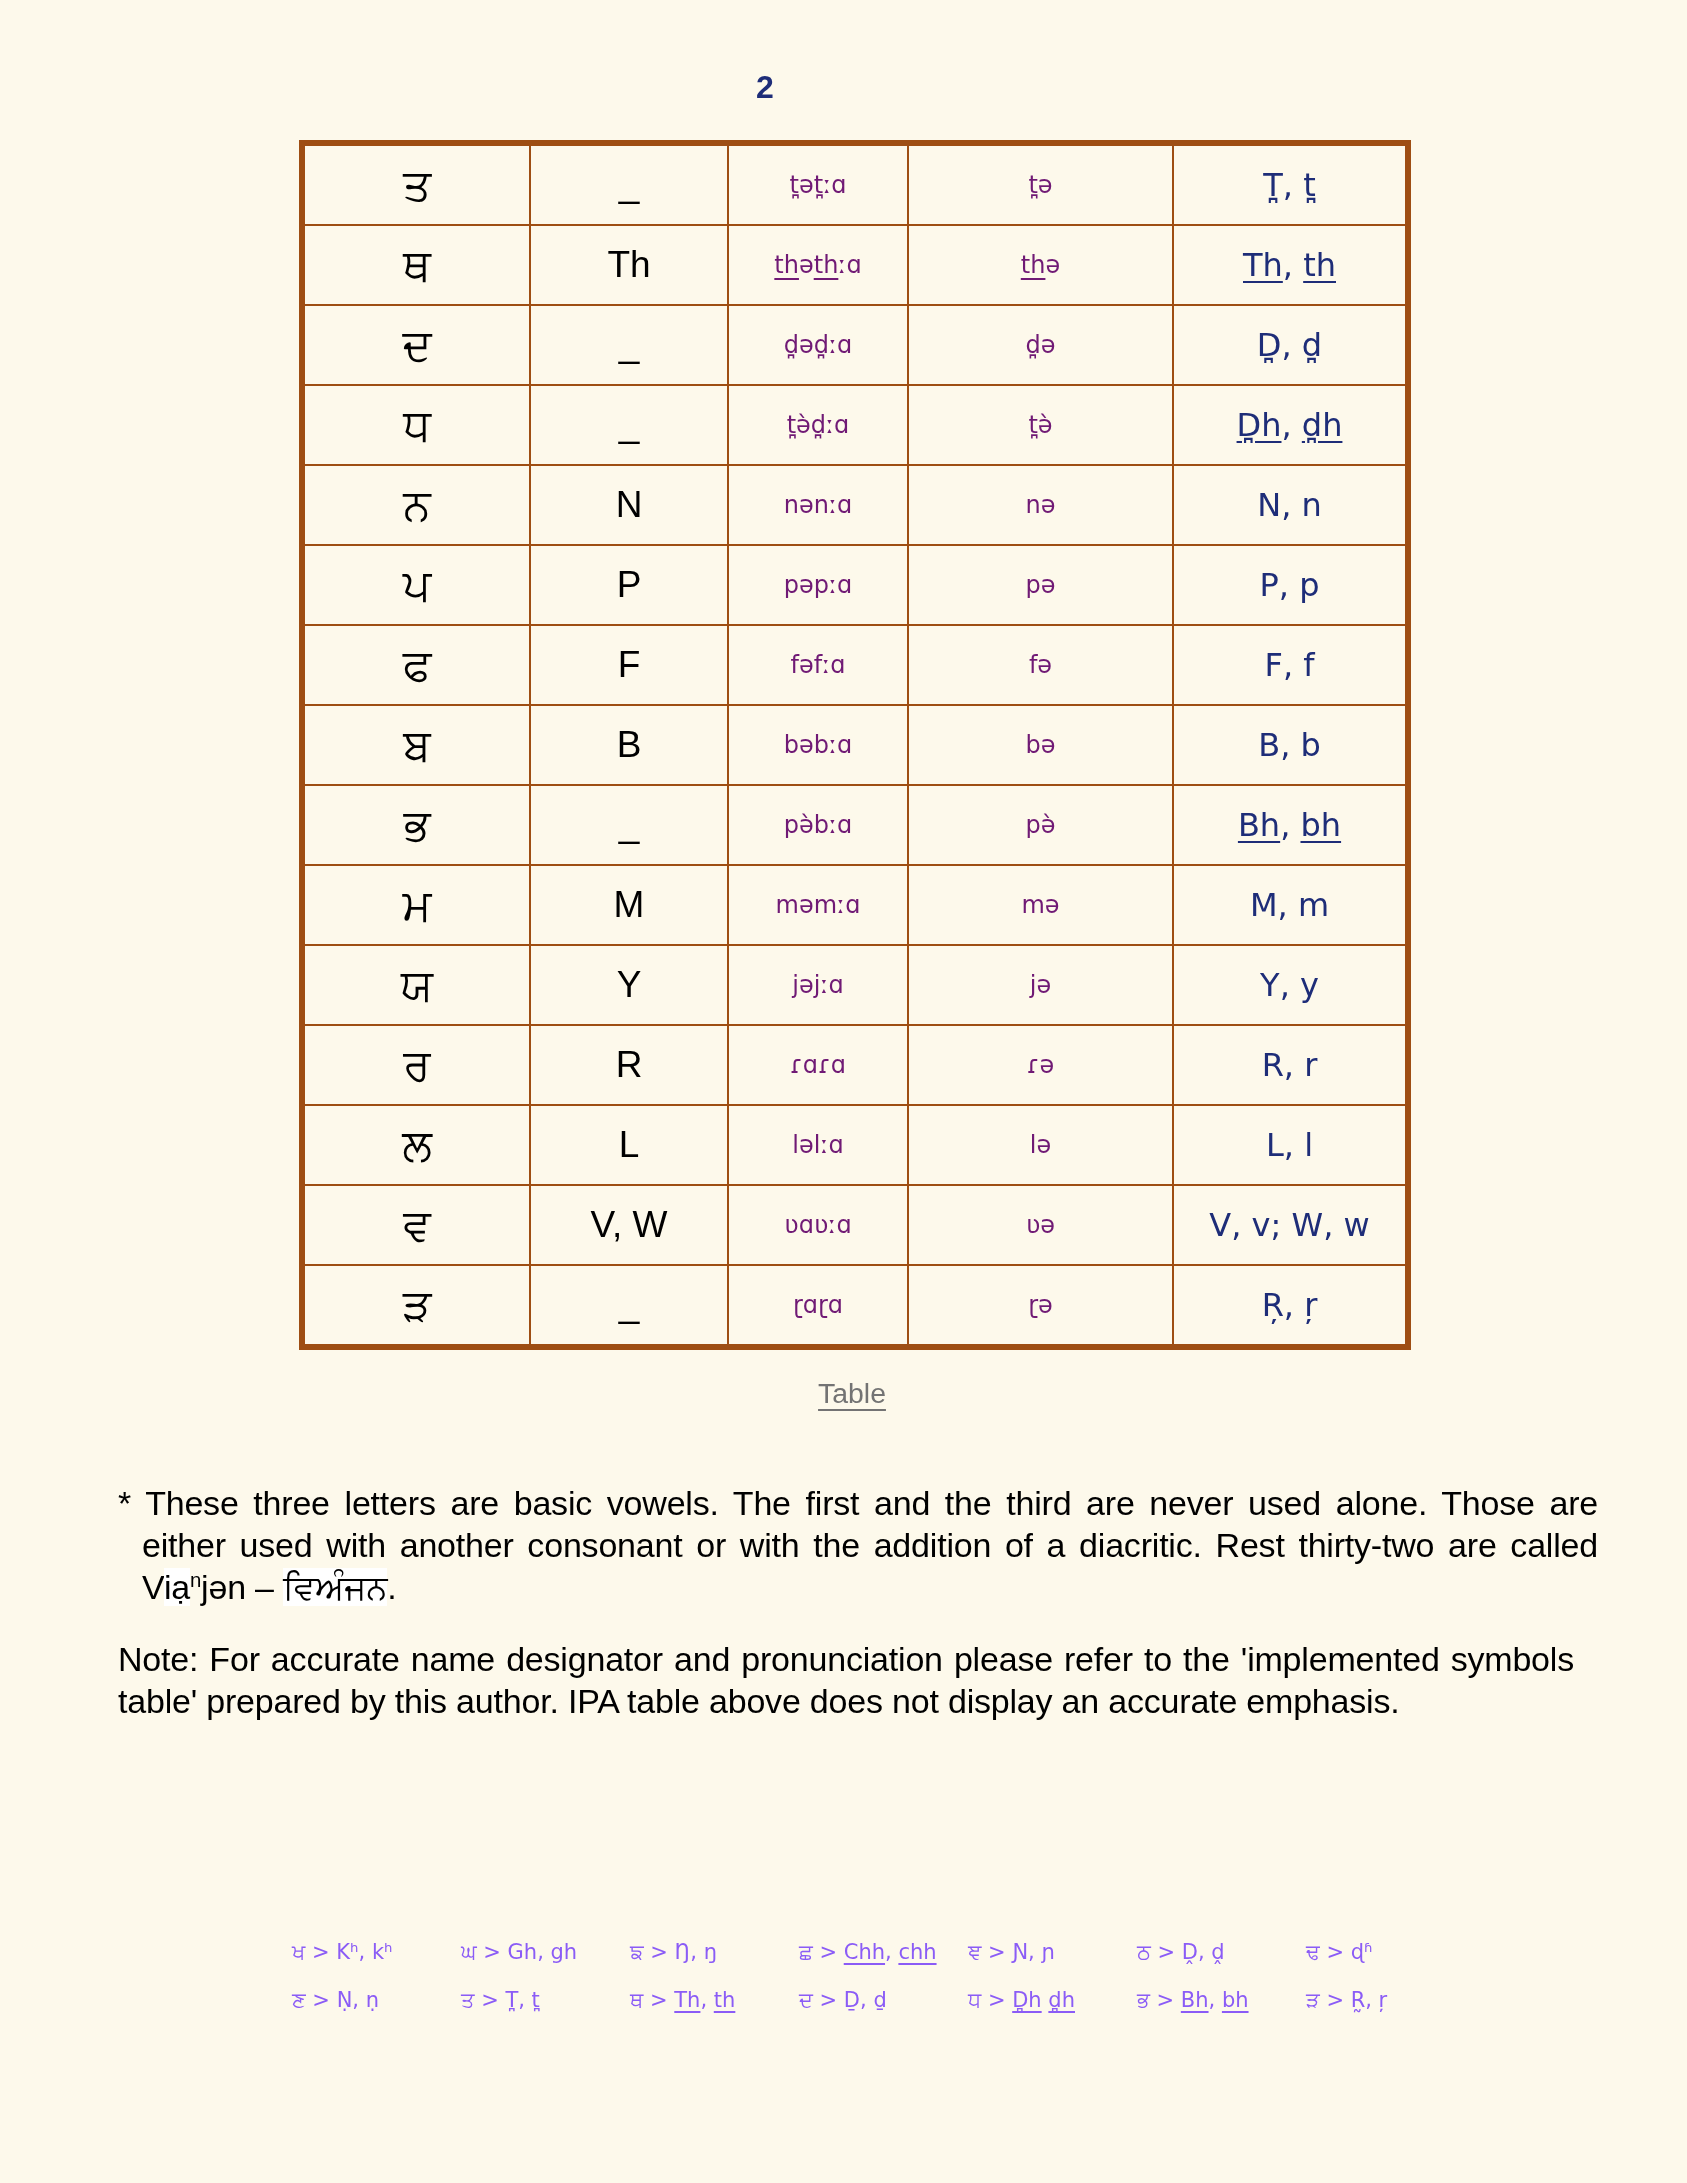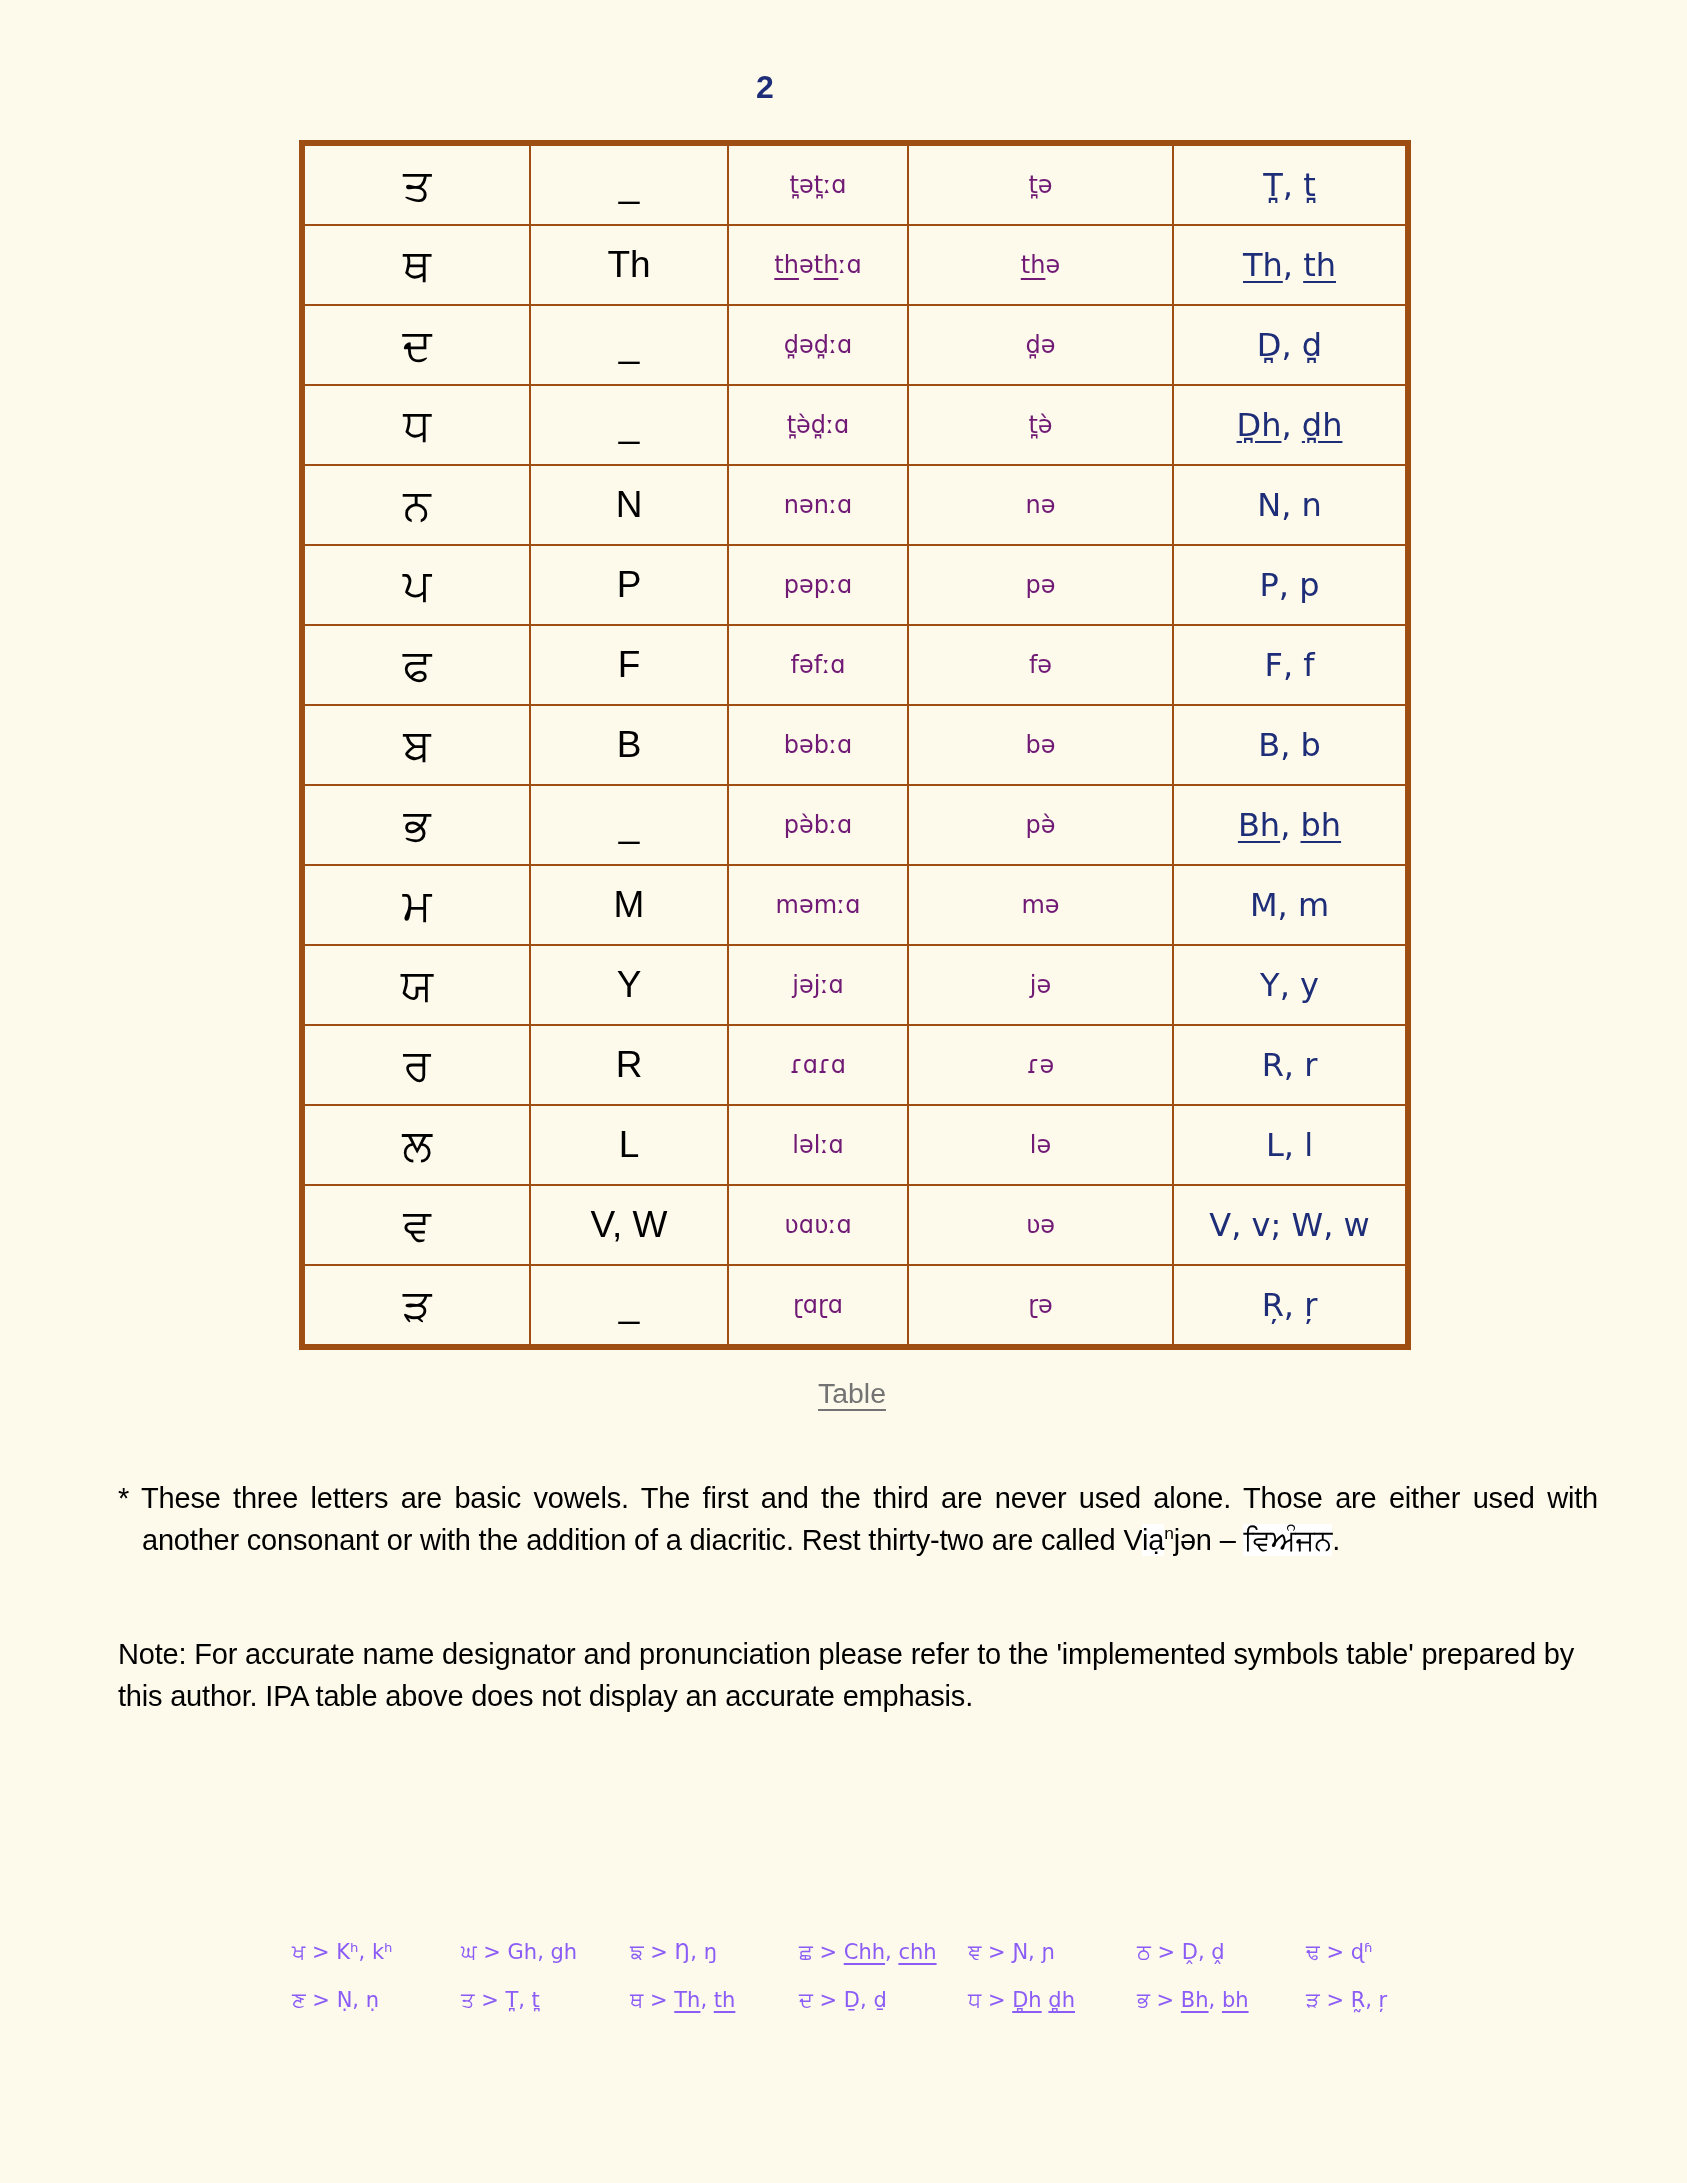--- a/index.html
+++ b/index.html
@@ -40,21 +40,21 @@
   .tcaption{
     position:absolute;left:299px;top:1377px;width:1106px;
     text-align:center;font-size:28.4px;color:#737373;
   }
   .tcaption .cap{
     text-decoration:underline;text-decoration-thickness:2px;text-underline-offset:6px;
   }
   
   .note{
     position:absolute;left:118px;width:1456px;
-    font-size:29px;line-height:42px;letter-spacing:-0.2px;
+    font-size:34px;line-height:42px;letter-spacing:-0.2px;
     text-align:justify;color:#000;
   }
   .note1{top:1448px;padding-left:24px;text-indent:-24px;}
   .note2{top:1604px;}
   
   .footer{
     position:absolute;left:292px;top:1940px;
     display:grid;grid-template-columns:repeat(7,169px);row-gap:24px;
     font-size:21px;color:#8b5cf6;font-family:"DejaVu Sans",sans-serif;
     white-space:nowrap;

